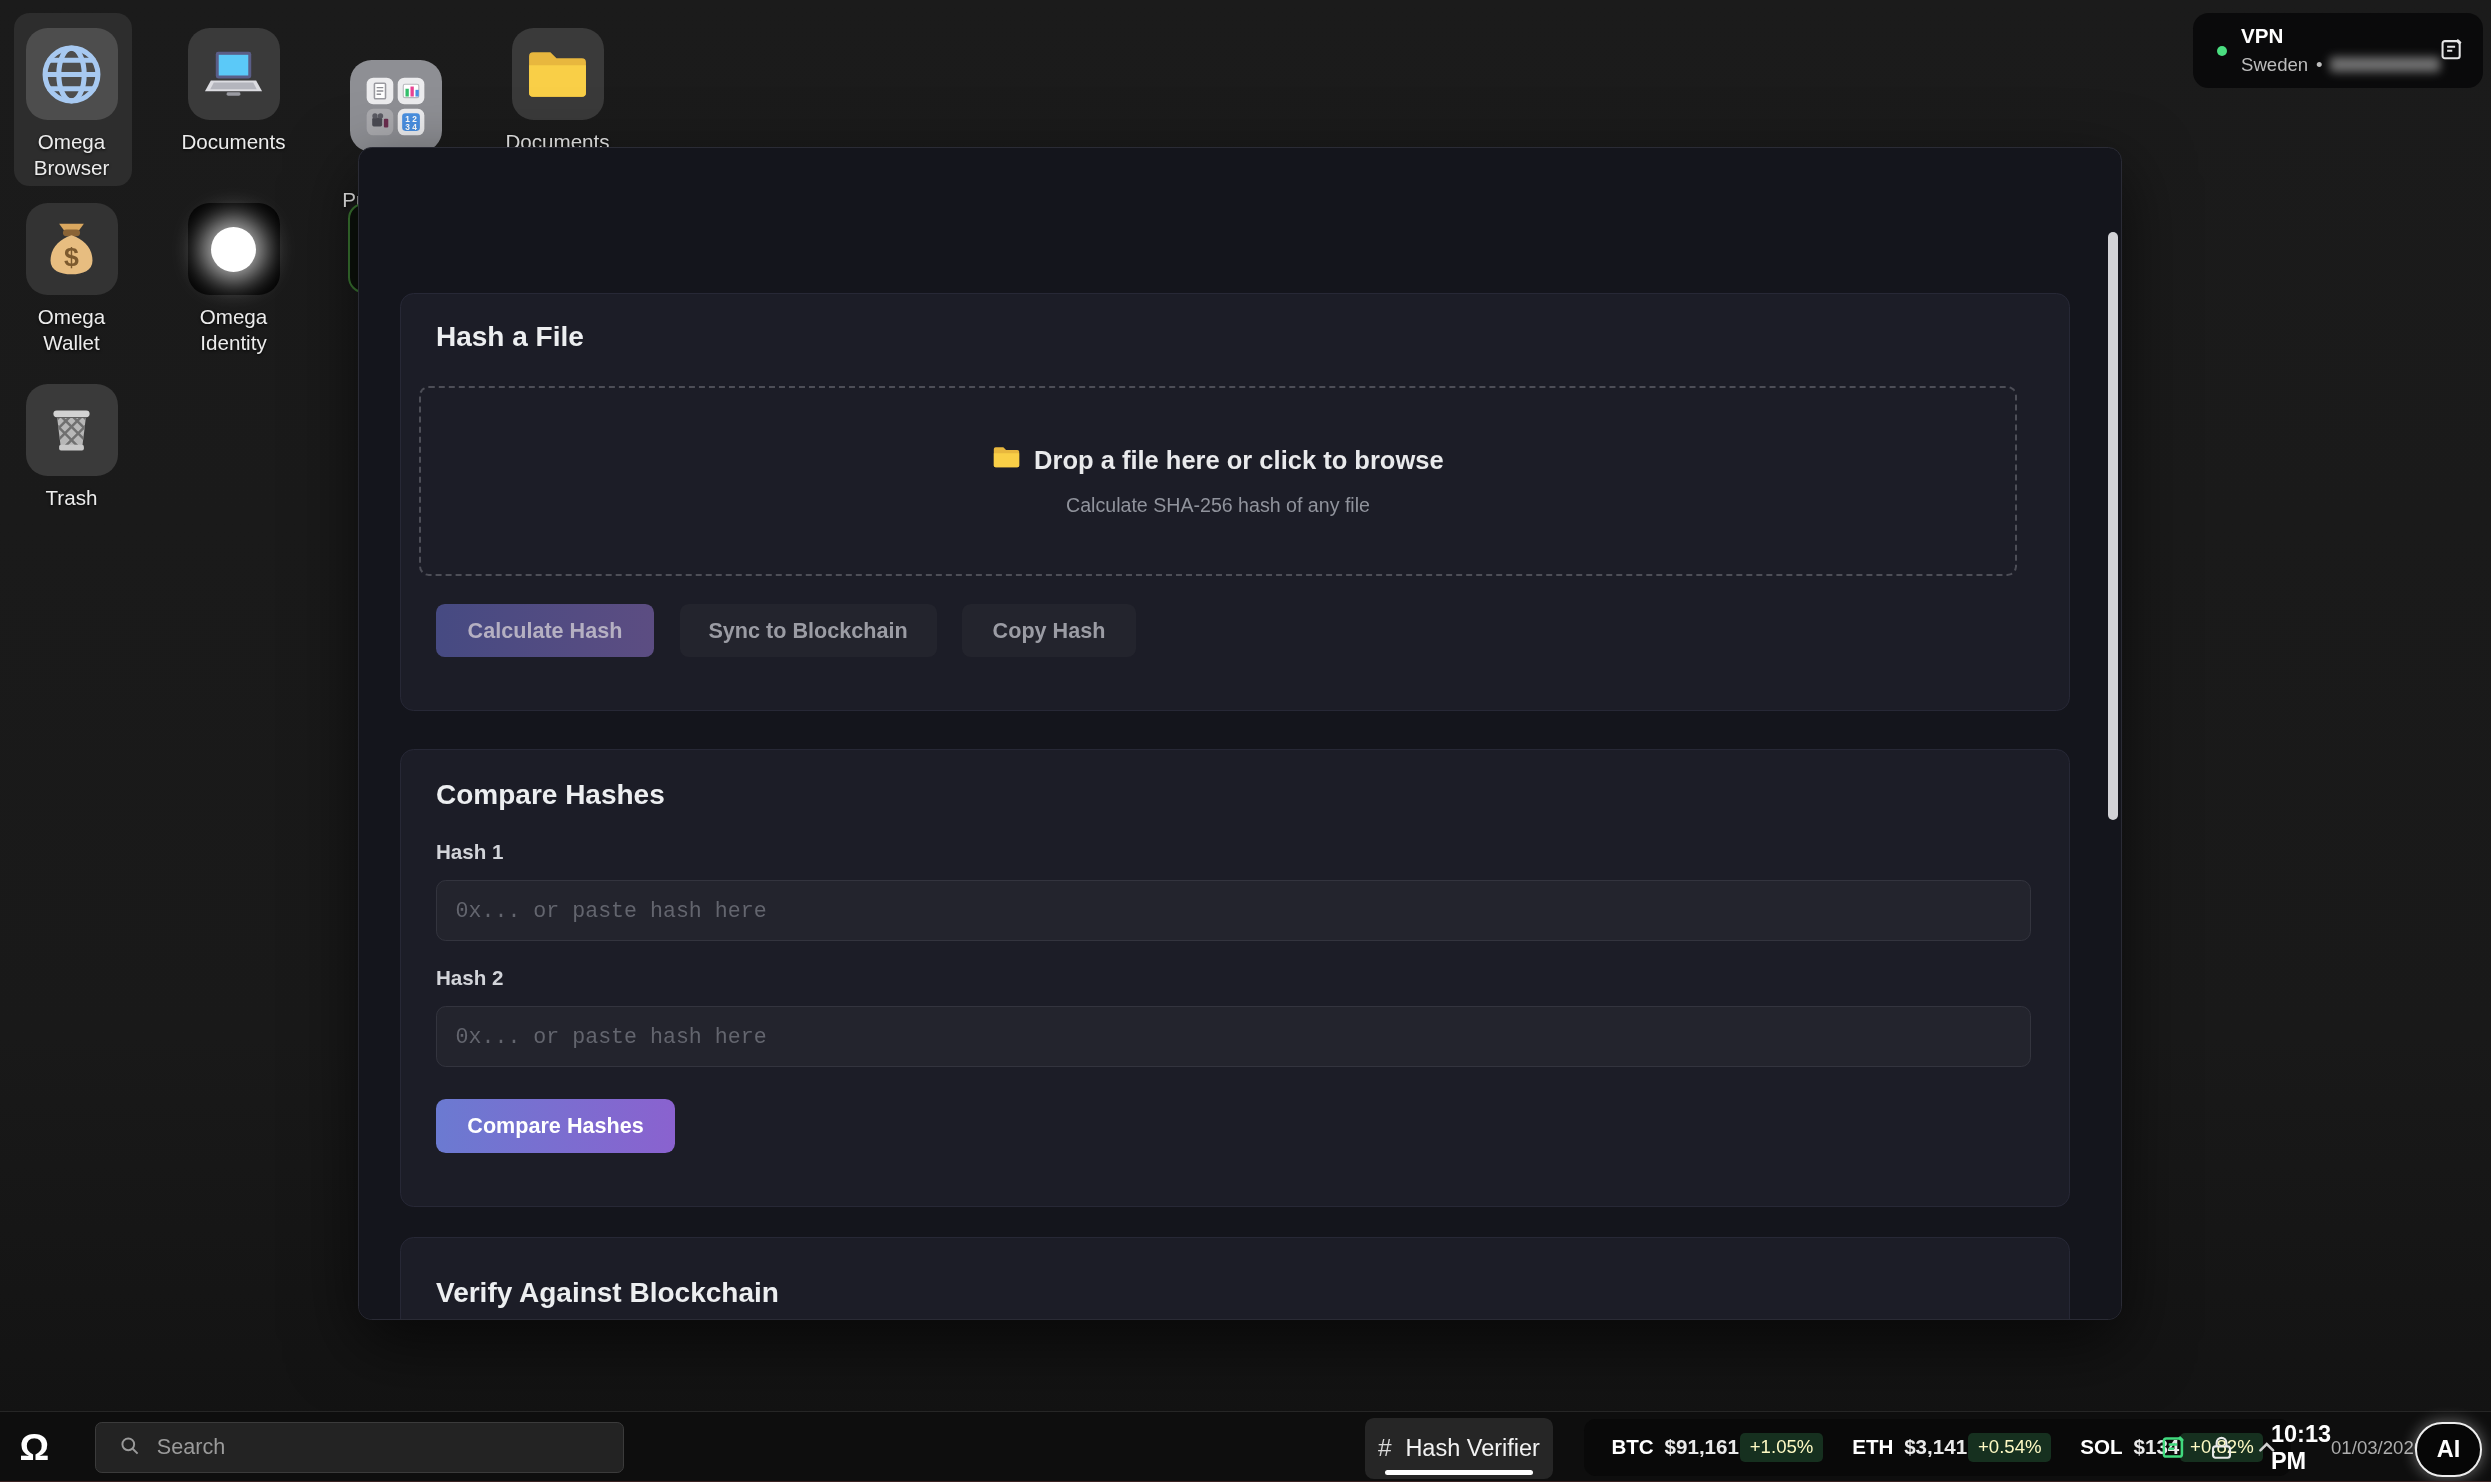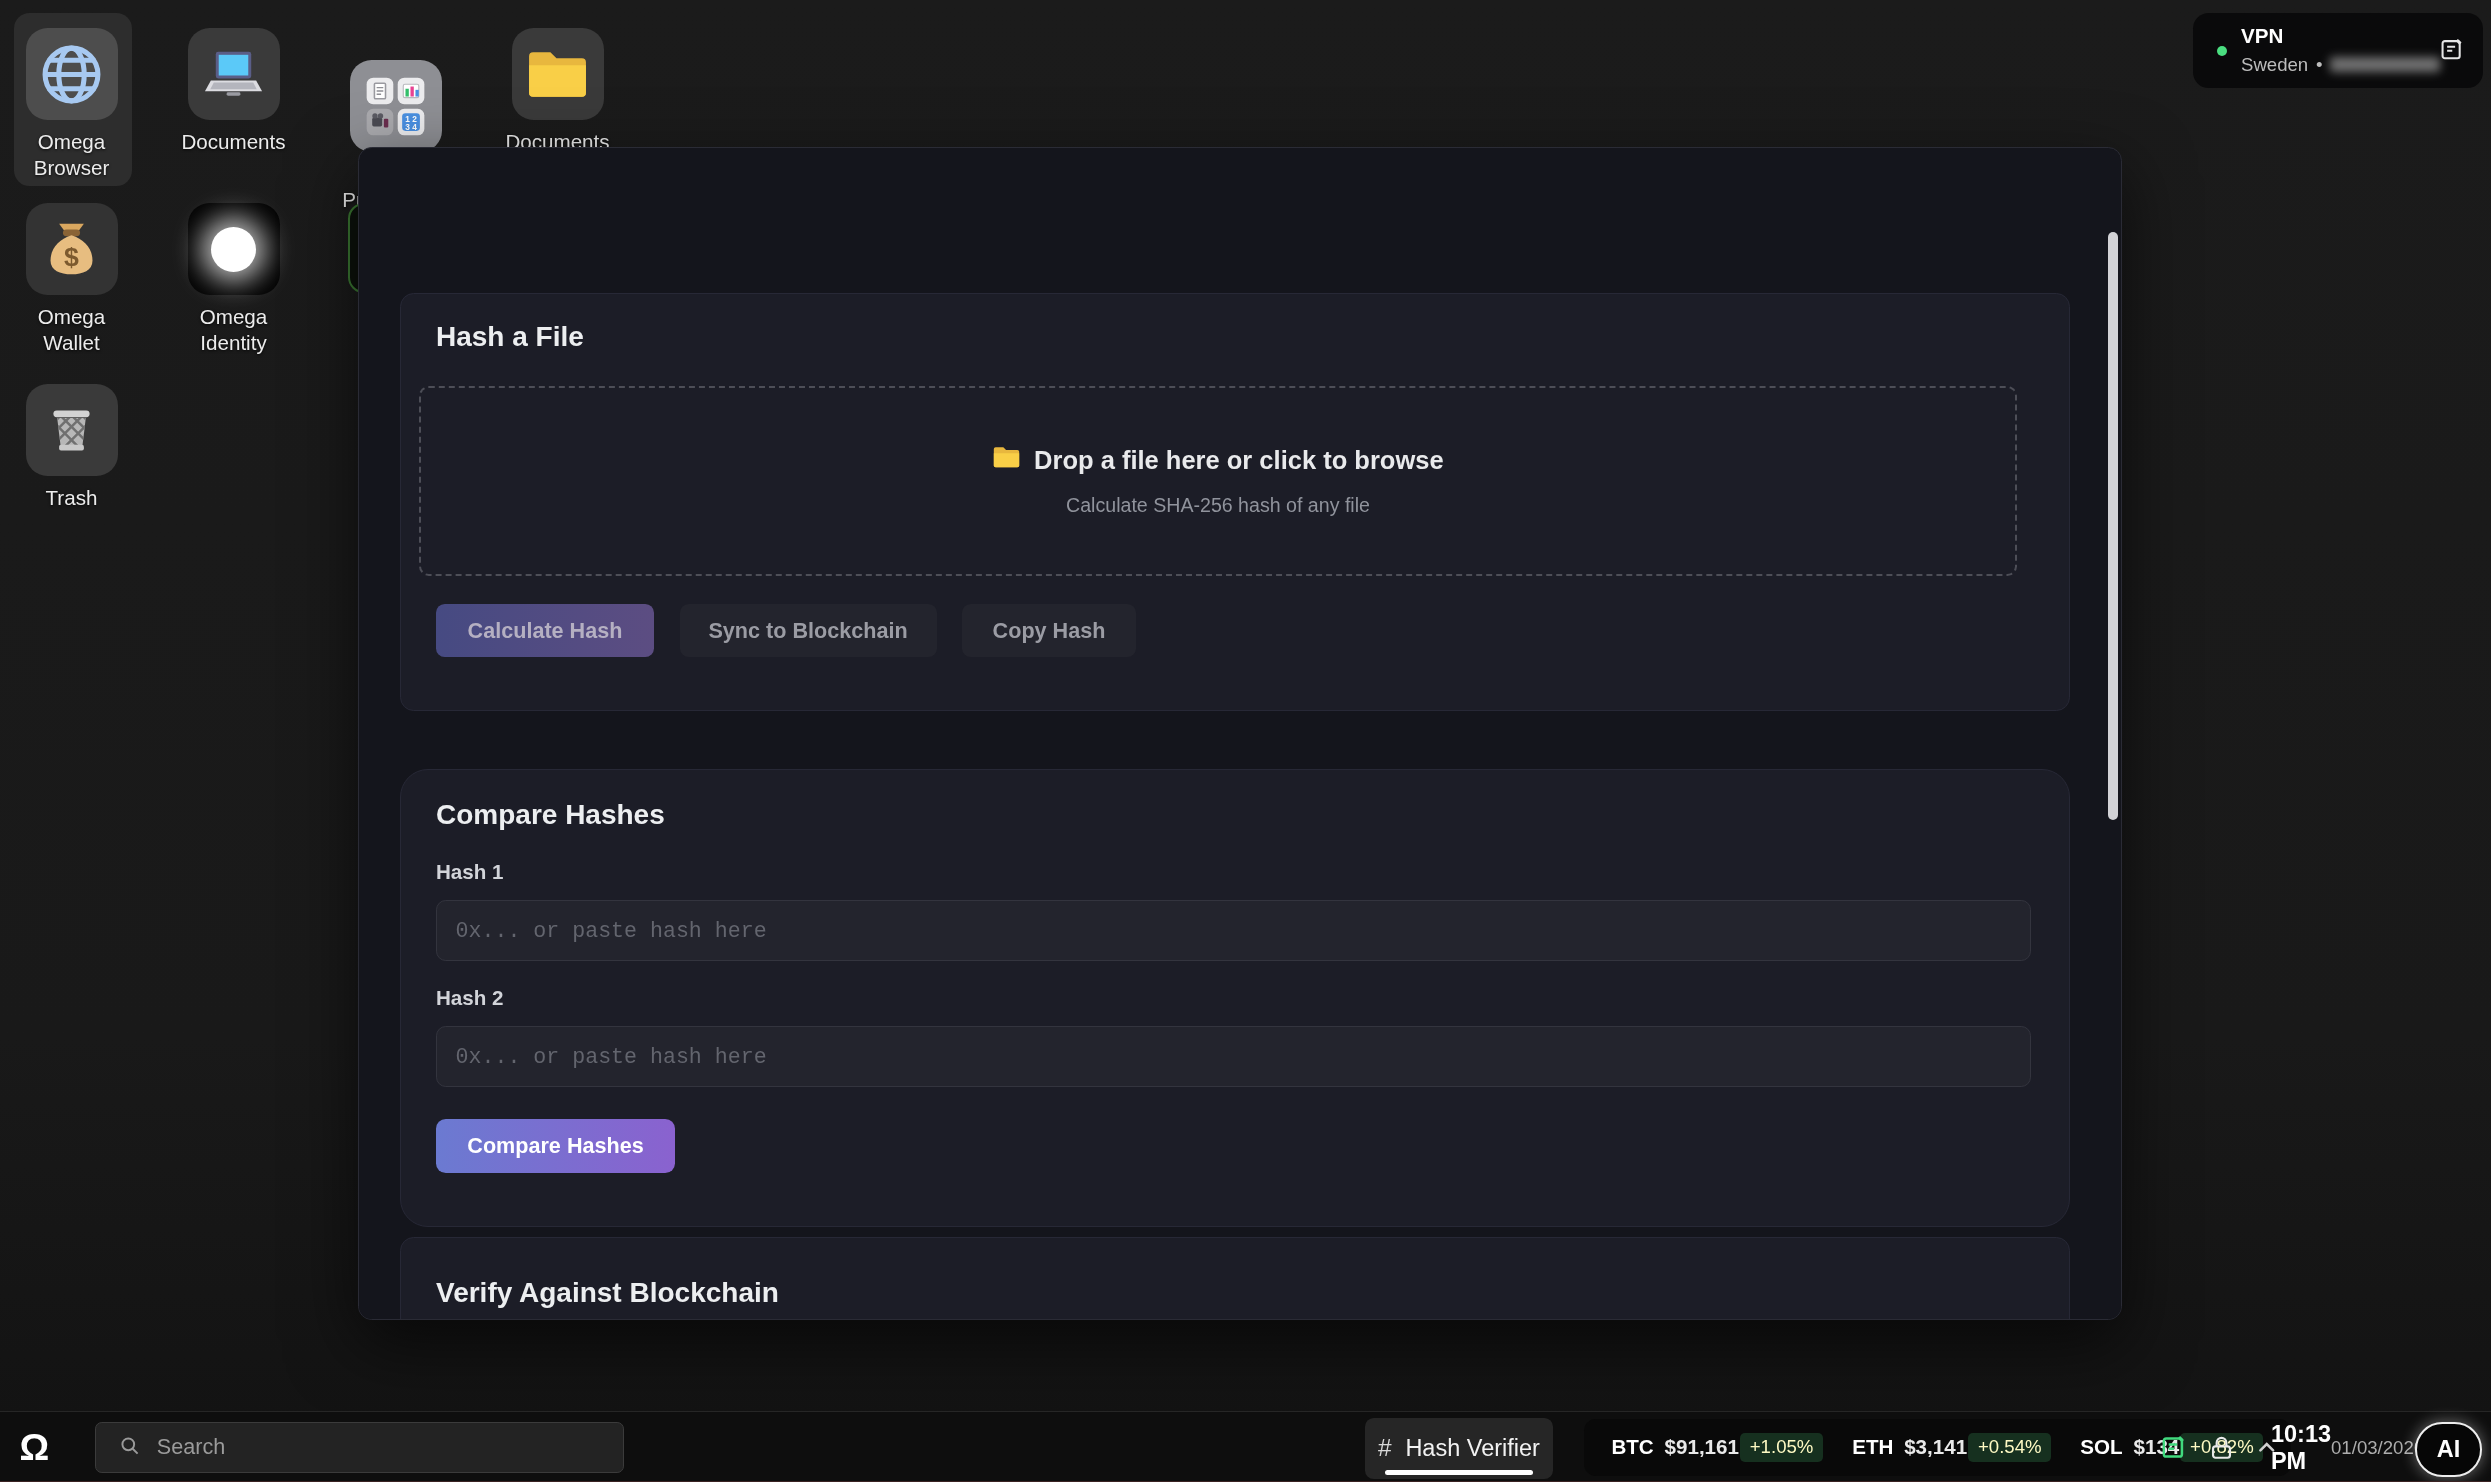--- a/index.html
+++ b/index.html
@@ -37,21 +37,21 @@
   .titlebar{position:absolute;left:0;top:0;right:0;height:88px;background:#181923;border-bottom:1px solid #242530;}
   .title{position:absolute;left:34px;top:25.5px;font-size:29px;font-weight:bold;color:#f2f2f4;}
   .controls{position:absolute;right:29px;top:15.7px;display:flex;gap:3.9px;}
   .wbtn{width:56px;height:56px;border-radius:11.8px;background:#20212a;border:1px solid #31323c;
     display:flex;align-items:center;justify-content:center;color:#c9c9ce;font-size:23.5px;}
   .box-glyph{width:13.7px;height:13.7px;border:2px solid #c9c9ce;border-radius:2.9px;}
   .content{position:absolute;left:0;top:89px;right:0;bottom:0;background:#14151c;}
   .card{position:absolute;left:41px;width:1668px;background:#1c1d27;border:1px solid #272836;border-radius:13.7px;}
   .card h2{position:absolute;left:35px;margin:0;font-size:28px;font-weight:bold;color:#eceef0;}
   .card1{top:56px;height:416px;}
-  .card2{top:532px;height:456px;border-radius:28px;}
+  .card2{top:512px;height:456px;}
   .card3{top:1000px;height:294px;}
   .dropzone{position:absolute;left:18px;top:92px;width:1594px;height:186px;border:2px dashed #4d4e57;border-radius:9.8px;
     display:flex;flex-direction:column;align-items:center;justify-content:center;}
   .dz1{display:flex;align-items:center;gap:12.7px;font-size:25.5px;font-weight:600;color:#e9eaec;}
   .dz2{margin-top:17.6px;font-size:19.6px;color:#90939c;}
   .btnrow{position:absolute;left:35px;top:310px;display:flex;gap:25.5px;}
   .btn{height:53px;border-radius:8.8px;display:flex;align-items:center;justify-content:center;
     font-size:21.6px;font-weight:600;}
   .btn-calc{width:218px;background:linear-gradient(90deg,#464a82,#5c4d82);color:#b5b0c2;}
   .btn-gray{background:#23242d;color:#9b9ca4;}

